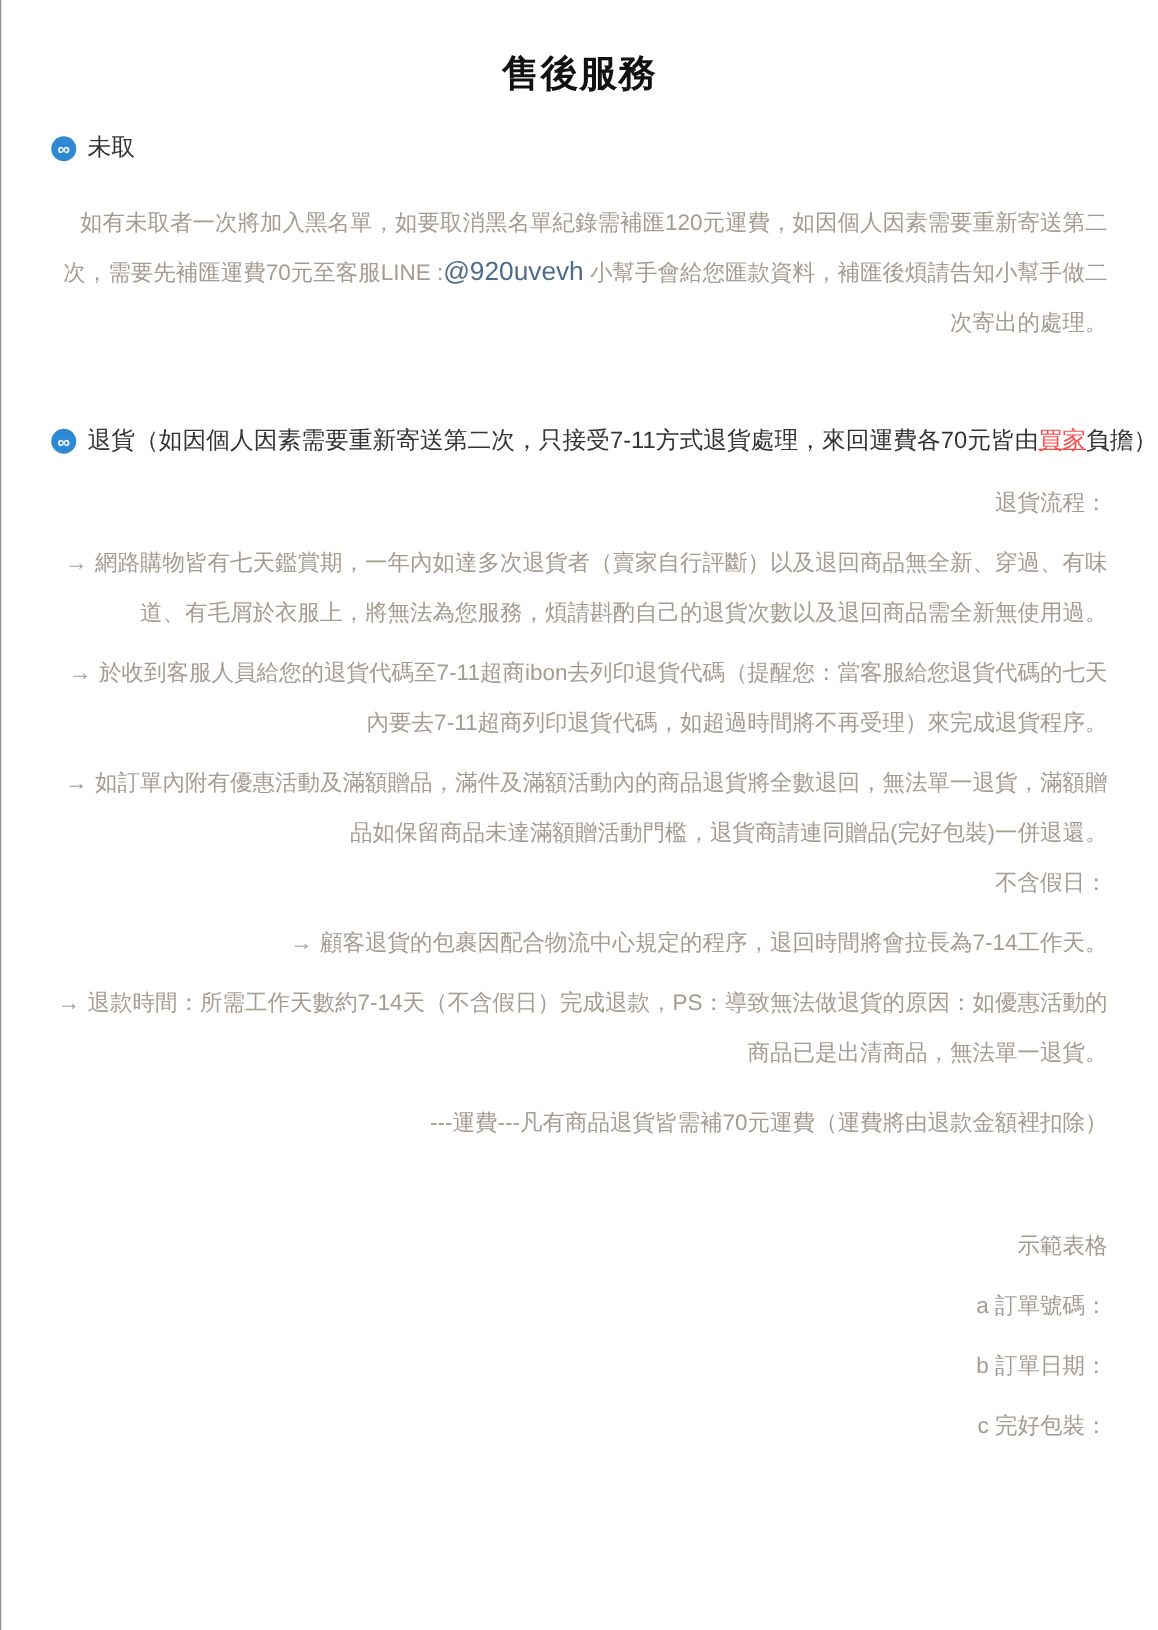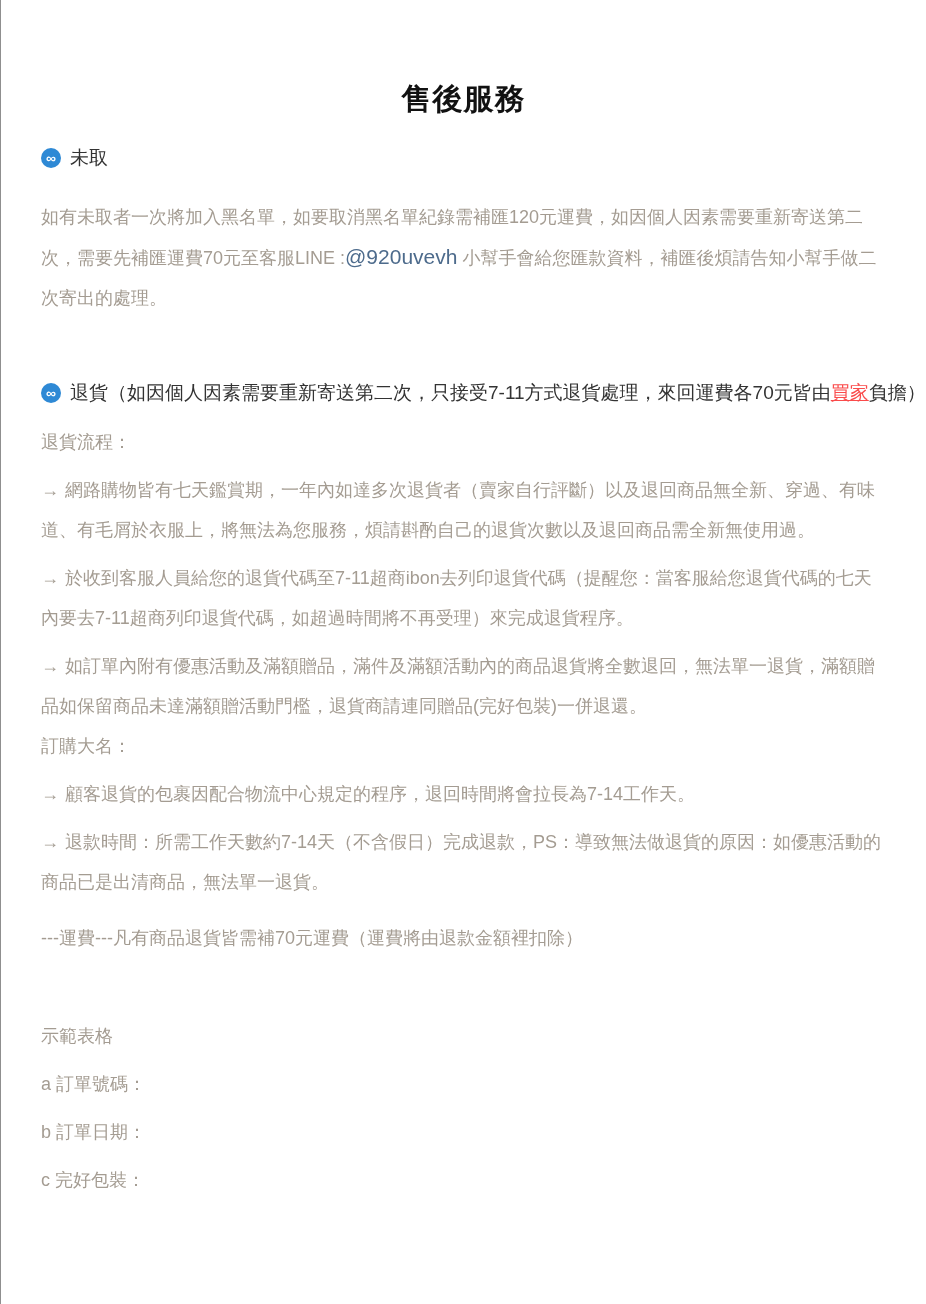--- a/index.html
+++ b/index.html
@@ -26,21 +26,20 @@
     padding:42px 40px 60px 40px;
   }
   .page-title{
     text-align:center;
     font-size:30px;
     line-height:36px;
     font-weight:bold;
     color:var(--title-black);
     letter-spacing:1px;
     margin-bottom:28px;
-    margin-top:39px;
   }
   .section-heading{
     display:flex;
     align-items:center;
     gap:9px;
     font-size:19px;
     line-height:26px;
     color:var(--dark-text);
     font-weight:400;
   }
@@ -60,20 +59,21 @@
   }
   .heading-text{white-space:nowrap;}
   .red-highlight{
     color:var(--accent-red);
     text-decoration:underline;
   }
   .body-text{
     font-size:18px;
     line-height:40px;
     color:var(--body-gray);
+    text-align:right;
   }
   .para-unclaimed{margin-top:26px;margin-bottom:0;}
   .line-id{
     color:var(--line-id-blue);
     font-size:21px;
   }
   .heading-returns{margin-top:62px;}
   .process-label{margin-top:16px;}
   .step{margin-top:8px;}
   .step .arrow{margin-right:6px;}
@@ -104,21 +104,21 @@
   <p class="body-text process-label">退貨流程：</p>
 
   <p class="body-text step"><span class="arrow">→</span><span>網路購物皆有七天鑑賞期，一年內如達多次退貨者（賣家自行評斷）以及退回商品無全新、穿過、有味道、有毛屑於衣服上，將無法為您服務，煩請斟酌自己的退貨次數以及退回商品需全新無使用過。</span></p>
 
 
   <p class="body-text step"><span class="arrow">→</span><span>於收到客服人員給您的退貨代碼至7-11超商ibon去列印退貨代碼（提醒您：當客服給您退貨代碼的七天內要去7-11超商列印退貨代碼，如超過時間將不再受理）來完成退貨程序。</span></p>
 
   <p class="body-text step"><span class="arrow">→</span><span>如訂單內附有優惠活動及滿額贈品，滿件及滿額活動內的商品退貨將全數退回，無法單一退貨，滿額贈品如保留商品未達滿額贈活動門檻，退貨商請連同贈品(完好包裝)一併退還。</span></p>
 
 
-  <p class="body-text refund-label">訂購大名：</p>
+  <p class="body-text refund-label">不含假日：</p>
 
   <p class="body-text step"><span class="arrow">→</span><span>顧客退貨的包裹因配合物流中心規定的程序，退回時間將會拉長為7-14工作天。</span></p>
 
 
   <p class="body-text step"><span class="arrow">→</span><span>退款時間：所需工作天數約7-14天（不含假日）完成退款，PS：導致無法做退貨的原因：如優惠活動的商品已是出清商品，無法單一退貨。</span></p>
 
   <p class="body-text shipping-note">---運費---凡有商品退貨皆需補70元運費（運費將由退款金額裡扣除）</p>
 
   <p class="body-text sample-heading">示範表格</p>
 

